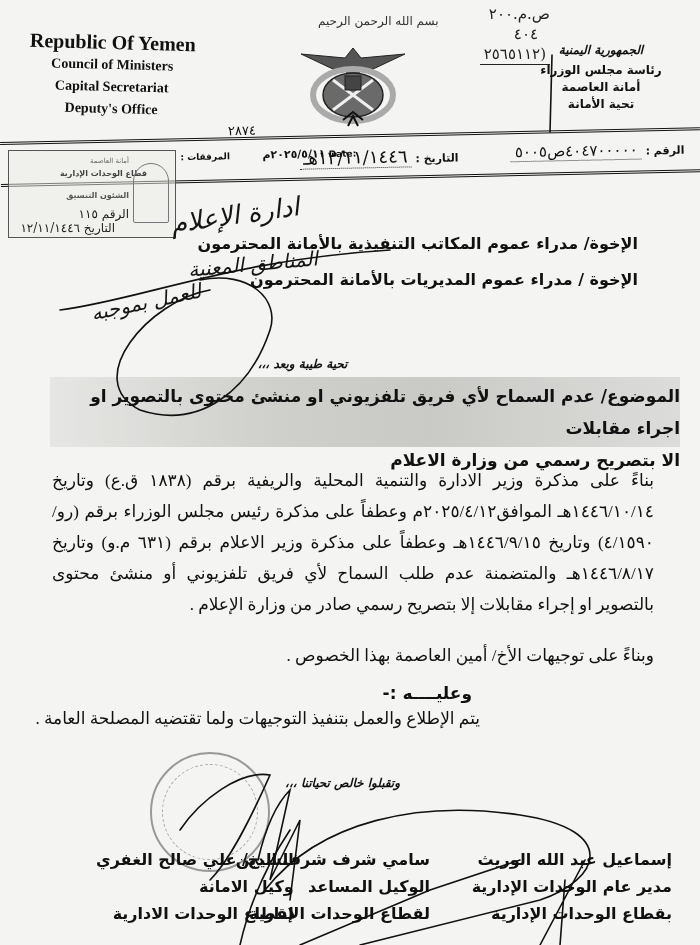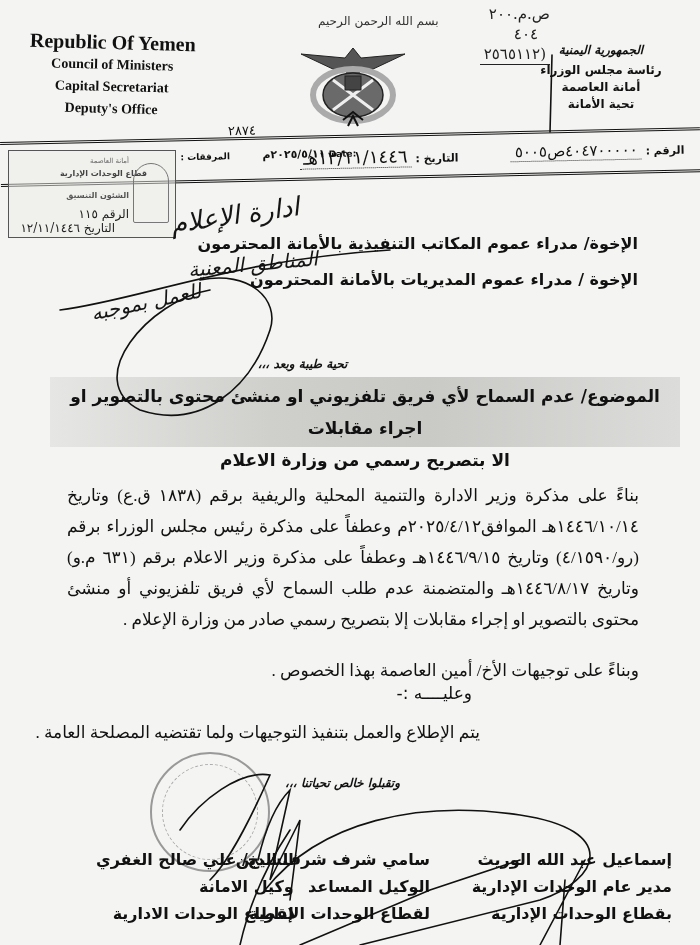--- a/index.html
+++ b/index.html
@@ -43,27 +43,27 @@
   .stamp-box .arch { position: absolute; right: 6px; top: 12px; width: 36px; height: 60px; border: 1.5px solid #777; border-radius: 18px 18px 2px 2px; }
 
   
   .hand { position: absolute; font-family: "DejaVu Serif", serif; font-style: italic; color: #151515; direction: rtl; white-space: nowrap; }
 
   
   .addressee { position: absolute; right: 62px; direction: rtl; font-weight: bold; font-size: 16px; white-space: nowrap; }
 
   .greeting { position: absolute; left: 0; width: 605px; top: 357px; text-align: center; direction: rtl; font-family: "DejaVu Serif", serif; font-style: italic; font-weight: bold; font-size: 12px; }
 
-  .subject { position: absolute; left: 50px; top: 377px; width: 630px; height: 70px; background: linear-gradient(90deg, #e6e6e4 0%, #cfcfcc 35%, #c9c9c6 60%, #dcdcda 100%); direction: rtl; text-align: center; font-weight: bold; font-size: 17px; line-height: 32px; padding-top: 3px; }
+  .subject { position: absolute; left: 50px; top: 377px; width: 630px; height: 70px; background: linear-gradient(90deg, #e6e6e4 0%, #cfcfcc 35%, #c9c9c6 60%, #dcdcda 100%); direction: rtl; font-weight: bold; font-size: 17px; line-height: 32px; padding-top: 3px; }
 
   .body-text { position: absolute; left: 52px; width: 602px; direction: rtl; text-align: justify; font-family: "Liberation Serif", serif; font-size: 17px; line-height: 31px; }
-  .body-text p { margin: 15px; text-align-last: right; }
-
-  .alaih { position: absolute; right: 228px; top: 683px; direction: rtl; font-weight: normal; font-size: 17px; }
-  .alaih-text { position: absolute; right: 220px; top: 708px; direction: rtl; font-family: "Liberation Serif", serif; font-size: 17px; margin-top: 14px; }
+  .body-text p { margin: 0; text-align-last: right; }
+
+  .alaih { position: absolute; right: 228px; top: 683px; direction: rtl; font-weight: bold; font-size: 17px; }
+  .alaih-text { position: absolute; right: 220px; top: 708px; direction: rtl; font-family: "Liberation Serif", serif; font-size: 17px; }
   .closing { position: absolute; right: 300px; top: 776px; direction: rtl; font-family: "DejaVu Serif", serif; font-style: italic; font-weight: bold; font-size: 12px; }
 
   .sig-block { position: absolute; top: 846px; direction: rtl; font-weight: bold; font-size: 16px; line-height: 27px; white-space: nowrap; margin-left: 38px; }
 
   .seal { position: absolute; left: 150px; top: 752px; width: 120px; height: 120px; border-radius: 50%; border: 2px solid #999; }
   .seal .inner { position: absolute; left: 10px; top: 10px; width: 96px; height: 96px; border-radius: 50%; border: 1px dashed #aaa; }
 
   svg.overlay { position: absolute; left: 0; top: 0; width: 700px; height: 945px; pointer-events: none; }
 </style>
 </head>

